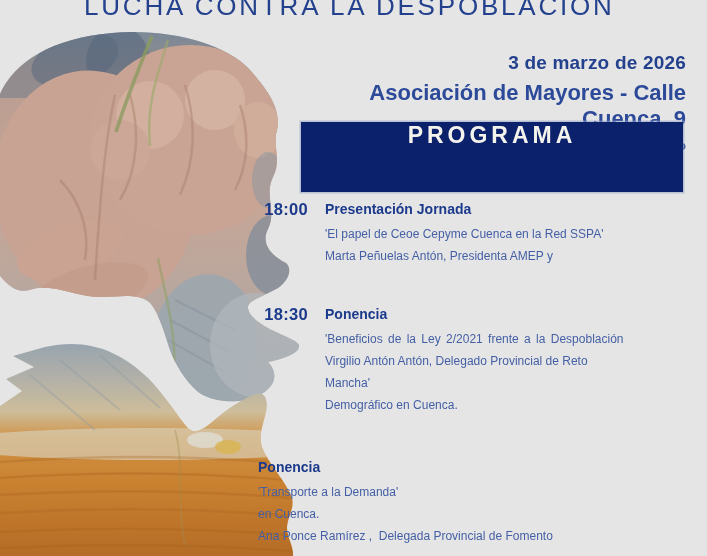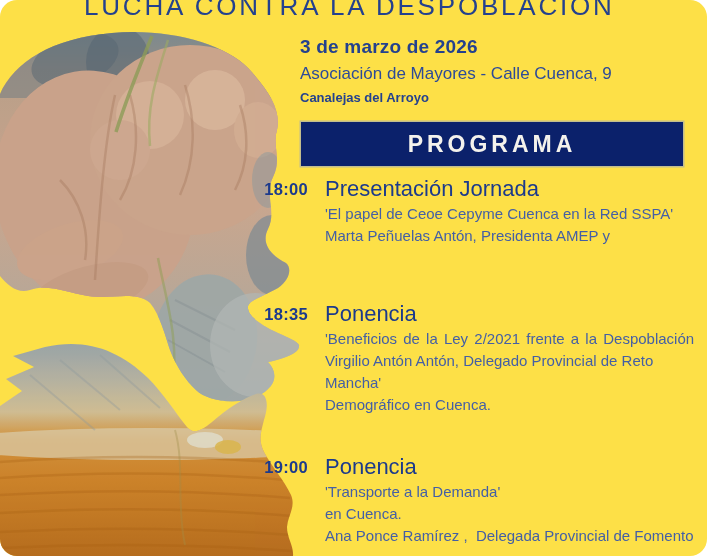--- a/index.html
+++ b/index.html
@@ -1,61 +1,60 @@
 <!DOCTYPE html>
 <html><head>
 <meta charset="utf-8">
 <style>
   html,body{margin:0;padding:0;}
   .poster{
     position:relative;
     width:707px;height:556px;
-    background:#fde047;
+    background:#e5e5e5;
     overflow:hidden;
     font-family:"Liberation Sans", sans-serif;
-    border-radius:17px;
   }
   
   .main-title{
     position:absolute;left:84px;top:-9px;
     font-size:26px;font-weight:400;letter-spacing:2.8px;
     color:#24418e;line-height:30px;white-space:nowrap;
   }
   
   .event-info{
-    position:absolute;left:300px;top:36px;width:386px;
-    text-align:left;color:#24418e;
+    position:absolute;left:300px;top:52px;width:386px;
+    text-align:right;color:#24418e;
   }
   .event-date{font-size:19px;font-weight:700;margin-bottom:6px;letter-spacing:.2px;}
-  .event-venue{font-size:17px;font-weight:400;color:#2c4a99;margin-bottom:6px;}
+  .event-venue{font-size:22px;font-weight:700;color:#2c4a99;margin-bottom:6px;}
   .event-town{font-size:13px;font-weight:700;}
   
   .banner{
-    position:absolute;left:301px;top:122px;width:382px;height:44px;
+    position:absolute;left:301px;top:122px;width:382px;height:70px;
     background:#0b216b;
     box-shadow:0 0 0 1.5px rgba(148,162,198,.55);
-    display:flex;align-items:center;justify-content:center;
+    display:flex;align-items:flex-start;justify-content:center;
   }
   .banner span{
     color:#f4f2ec;font-size:23px;font-weight:700;letter-spacing:4px;
   }
   
   .prog-item{position:absolute;left:258px;display:flex;}
   .prog-time{
     width:50px;text-align:right;margin-right:17px;
     font-size:16.5px;font-weight:700;color:#1c3a8c;
     line-height:20px;flex:none;letter-spacing:.3px;
   }
   .prog-content{width:376px;}
   .prog-heading{
-    font-size:22px;font-weight:400;color:#1c3a8c;
+    font-size:14px;font-weight:700;color:#1c3a8c;
     line-height:20px;margin-bottom:4px;
   }
   .line{
-    font-size:15px;color:#445fa5;line-height:22px;white-space:pre;
+    font-size:12px;color:#445fa5;line-height:22px;white-space:pre;
   }
   .ws-a{word-spacing:2px;}
   .ws-b{word-spacing:4.5px;}
   
   .collage{position:absolute;left:0;top:0;}
 </style>
 </head>
 <body>
 
 <div class="poster">
@@ -158,42 +157,41 @@
   <div class="event-info">
     <div class="event-date">3 de marzo de 2026</div>
     <div class="event-venue">Asociación de Mayores - Calle Cuenca, 9</div>
     <div class="event-town">Canalejas del Arroyo</div>
   </div>
 
   <div class="banner">
     <span>PROGRAMA</span>
   </div>
 
-  <div class="prog-item" style="top:179px">
+  <div class="prog-item" style="top:199px">
     <div class="prog-time">18:00</div>
     <div class="prog-content">
       <div class="prog-heading">Presentación Jornada</div>
       <div class="line">'El papel de Ceoe Cepyme Cuenca en la Red SSPA'</div>
       <div class="line">Marta Peñuelas Antón, Presidenta AMEP y</div>
     </div>
   </div>
 
   <div class="prog-item" style="top:304px">
-    <div class="prog-time">18:35</div>
+    <div class="prog-time">18:30</div>
     <div class="prog-content">
       <div class="prog-heading">Ponencia</div>
       <div class="line ws-a">'Beneficios de la Ley 2/2021 frente a la Despoblación</div>
       <div class="line">Virgilio Antón Antón, Delegado Provincial de Reto</div>
       <div class="line">Mancha'</div>
       <div class="line">Demográfico en Cuenca.</div>
     </div>
   </div>
 
   <div class="prog-item" style="top:457px">
-    <div class="prog-time">19:00</div>
     <div class="prog-content">
       <div class="prog-heading">Ponencia</div>
       <div class="line">'Transporte a la Demanda'</div>
       <div class="line">en Cuenca.</div>
       <div class="line">Ana Ponce Ramírez ,  Delegada Provincial de Fomento</div>
     </div>
   </div>
 
 </div>
 

